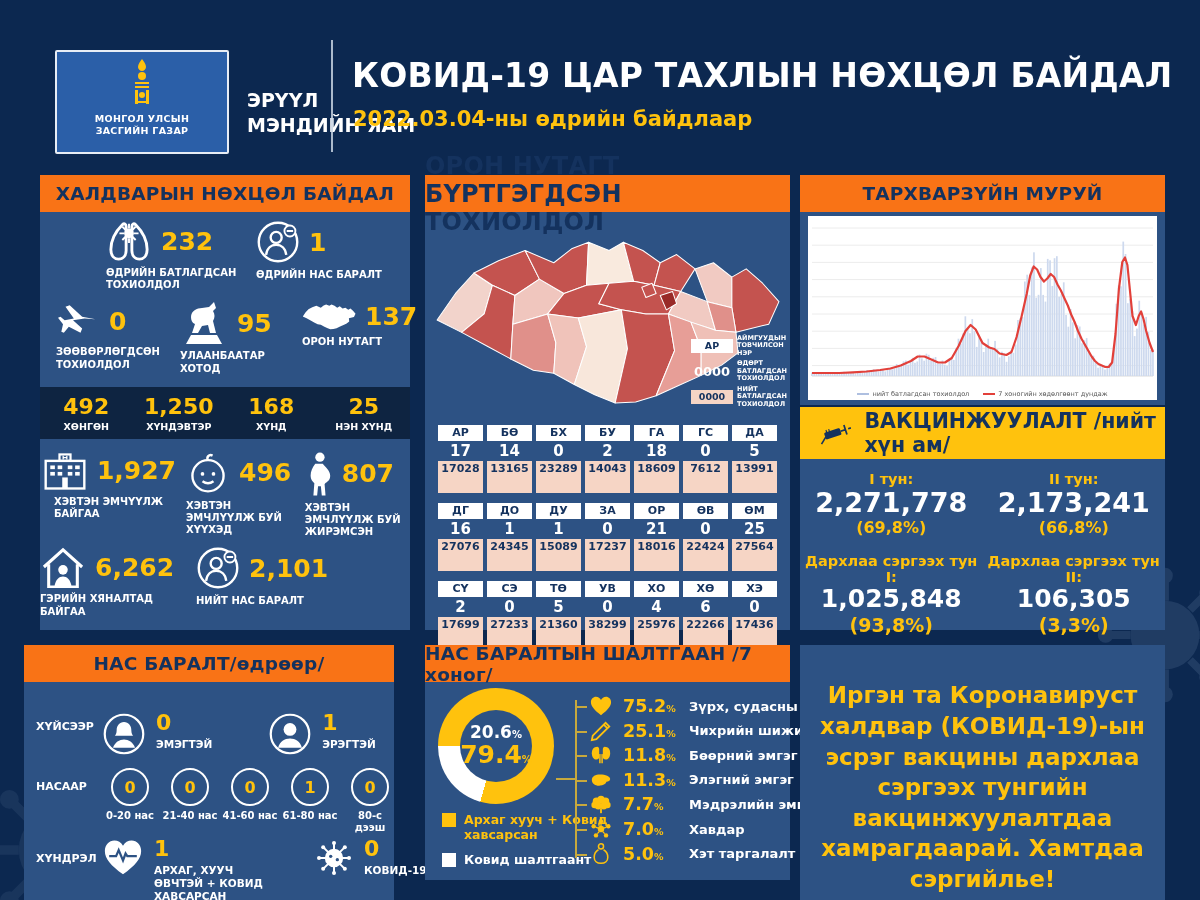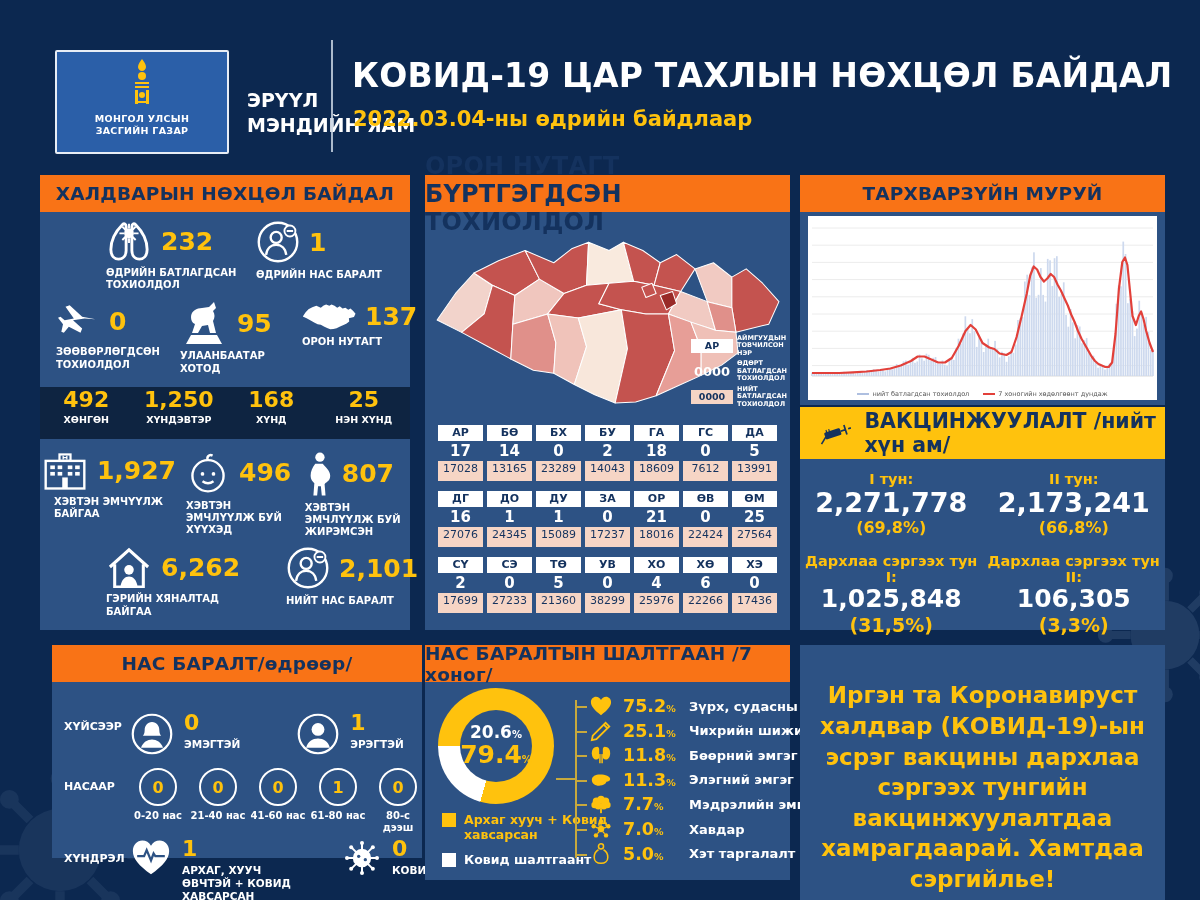--- a/index.html
+++ b/index.html
@@ -19,41 +19,41 @@
   .panel-hdr{height:37px;background:#f97316;color:#14325e;font-weight:bold;font-size:18.5px;
              display:flex;align-items:center;justify-content:center;letter-spacing:.2px;}
   
   .stats-row{display:flex;}
   .stat{display:flex;flex-direction:column;}
   .stat-top{display:flex;align-items:center;gap:9px;}
   .stat-icon{color:#fff;flex:0 0 auto;}
   .stat-icon svg{display:block;}
   .stat-val{color:#ffc20d;font-weight:bold;font-size:25px;}
   .stat-lbl{color:#fff;font-weight:bold;font-size:10px;line-height:1.22;margin-top:5px;}
-  .sev-band{background:#0e2441;display:flex;align-items:flex-start;}
+  .sev-band{background:#0e2441;display:flex;align-items:center;}
   .sev-item{flex:1;text-align:center;}
   .sev-val{color:#ffc20d;font-weight:bold;font-size:22px;}
   .sev-lbl{color:#fff;font-weight:bold;font-size:9.5px;margin-top:2px;}
   
   .d-row{display:flex;align-items:flex-start;}
   .d-rowlbl{flex:0 0 66px;color:#fff;font-weight:bold;font-size:11px;padding-top:14px;padding-left:12px;}
   .g-item{display:flex;align-items:flex-start;gap:10px;}
   .g-icon{color:#fff;}
   .g-val{color:#ffc20d;font-weight:bold;font-size:22px;line-height:1;}
   .g-lbl{color:#fff;font-weight:bold;font-size:10.5px;margin-top:4px;line-height:1.25;}
   .age{width:56px;text-align:center;}
   .age-c{width:34px;height:34px;border:2.5px solid #fff;border-radius:50%;margin:0 auto;
          display:flex;align-items:center;justify-content:center;color:#ffc20d;font-weight:bold;font-size:16px;}
   .age-l{color:#fff;font-weight:bold;font-size:10px;margin-top:4px;line-height:1.2;}
   
   .grp{display:flex;gap:4px;padding-left:13px;}
   .cell{width:45px;text-align:center;}
   .cell-code{background:#fff;color:#14325e;font-weight:bold;font-size:11px;height:16px;line-height:16px;}
   .cell-daily{color:#fff;font-weight:bold;font-size:15px;height:20px;line-height:20px;}
-  .cell-total{background:#f6d5c5;color:#14325e;font-weight:normal;font-size:11px;height:20px;line-height:16px;}
+  .cell-total{background:#f6d5c5;color:#14325e;font-weight:bold;font-size:11px;height:32px;line-height:16px;}
   .ml-row{display:flex;align-items:center;margin-bottom:3px;gap:4px;}
   .ml-box{width:42px;height:14px;text-align:center;font-weight:bold;font-size:9.5px;line-height:14px;flex:0 0 auto;}
   .ml-lbl{color:#fff;font-weight:bold;font-size:6.5px;line-height:1.15;}
   
   .chart-white{position:absolute;left:808px;top:216px;width:349px;height:184px;background:#fff;}
   .c-legend{position:absolute;left:0;right:0;bottom:2px;display:flex;justify-content:center;gap:14px;}
   .c-leg-item{display:flex;align-items:center;gap:3px;color:#555;font-size:6.5px;}
   .c-swatch{width:12px;height:2px;}
   
   .vacc-bar{position:absolute;left:800px;top:407px;width:365px;height:52px;background:#ffc20d;
@@ -304,21 +304,21 @@
               <svg width="28" height="46" viewBox="0 0 30 48" fill="currentColor">
                 <circle cx="16" cy="6" r="5"></circle>
                 <path d="M11 13h8c2 3 8 7 8 13s-5 7-6 9l1 12h-4l-1-10h-3l-1 10H9l1-13c-2-2-4-4-4-8 0-5 2-9 5-13z"></path>
               </svg>
             </span>
             <span class="stat-val">807</span>
           </div>
           <div class="stat-lbl">ХЭВТЭН ЭМЧЛҮҮЛЖ БУЙ ЖИРЭМСЭН</div>
         </div>
       </div>
-    <div class="stats-row" id="inf-row4" style="margin-top:8px;padding-left:66px;gap:40px">
+    <div class="stats-row" id="inf-row4" style="margin-top:8px;gap:16px">
         <div class="stat" style="width: 140px;">
           <div class="stat-top">
             <span class="stat-icon">
               <svg width="46" height="42" viewBox="0 0 48 44">
                 <path d="M4 22 24 4l20 18" fill="none" stroke="currentColor" stroke-width="3.2"></path>
                 <path d="M9 19v24h30V19" fill="none" stroke="currentColor" stroke-width="3.2"></path>
                 <circle cx="24" cy="25" r="5" fill="currentColor"></circle>
                 <path d="M15 43c1-8 5-11 9-11s8 3 9 11z" fill="currentColor"></path>
               </svg>
             </span>
@@ -337,21 +337,21 @@
                 <path d="M33.5 12h7" stroke="currentColor" stroke-width="2.2"></path>
               </svg>
             </span>
             <span class="stat-val">2,101</span>
           </div>
           <div class="stat-lbl">НИЙТ НАС БАРАЛТ</div>
         </div>
       </div>
   </div>
 
-  <div class="panel" style="left:52px;top:645px;width:370px;height:213px">
+  <div class="panel" style="left:24px;top:645px;width:370px;height:256px">
     <div class="panel-hdr">НАС БАРАЛТ/өдрөөр/</div>
     <div class="d-row" style="margin-top:24px">
       <div class="d-rowlbl">ХҮЙСЭЭР</div>
       <div id="gender-items" style="display:flex;gap:56px;padding-top:6px">
           <div class="g-item">
             <span class="g-icon"><svg width="44" height="44" viewBox="0 0 48 48">
                 <circle cx="24" cy="24" r="21" fill="none" stroke="currentColor" stroke-width="2.4"></circle>
                 <path d="M24 11c5 0 8 4 8 9 0 3 1 5 2 6H14c1-1 2-3 2-6 0-5 3-9 8-9z" fill="currentColor"></path>
                 <path d="M12 39c2-6 7-9 12-9s10 3 12 9z" fill="currentColor"></path>
               </svg></span>
@@ -896,21 +896,21 @@
         <div class="dose-pct">(69,8%)</div>
       </div>
       <div class="dose">
         <div class="dose-lbl">II тун:</div>
         <div class="dose-val">2,173,241</div>
         <div class="dose-pct">(66,8%)</div>
       </div>
       <div class="dose">
         <div class="dose-lbl">Дархлаа сэргээх тун I:</div>
         <div class="dose-val" style="font-size: 25px;">1,025,848</div>
-        <div class="dose-pct" style="font-size: 19px;">(31,5%)</div>
+        <div class="dose-pct" style="font-size: 19px;">(93,8%)</div>
       </div>
       <div class="dose">
         <div class="dose-lbl">Дархлаа сэргээх тун II:</div>
         <div class="dose-val" style="font-size: 25px;">106,305</div>
         <div class="dose-pct" style="font-size: 19px;">(3,3%)</div>
       </div>
     </div>
 
   <div class="message">
     <div class="message-text">Иргэн та Коронавируст халдвар (КОВИД-19)-ын эсрэг вакцины дархлаа сэргээх тунгийн вакцинжуулалтдаа хамрагдаарай. Хамтдаа сэргийлье!</div>

